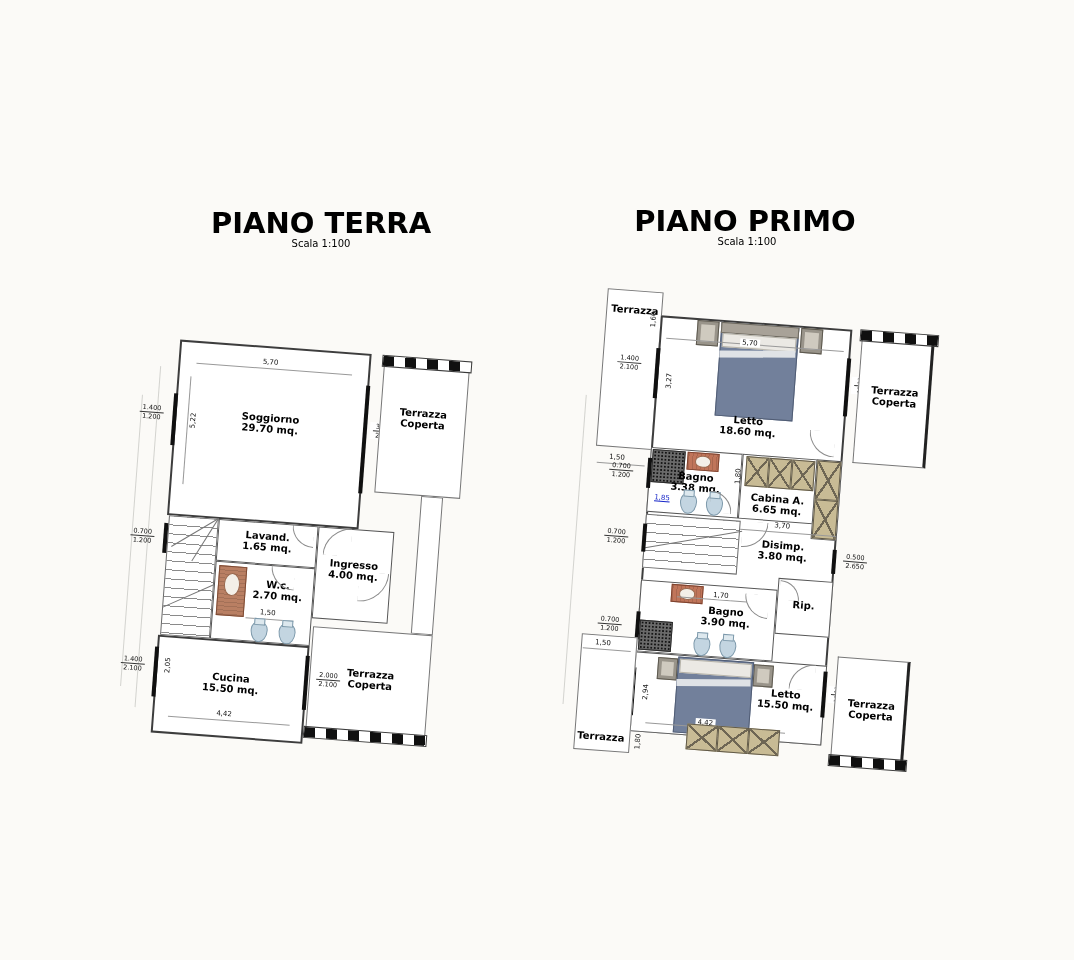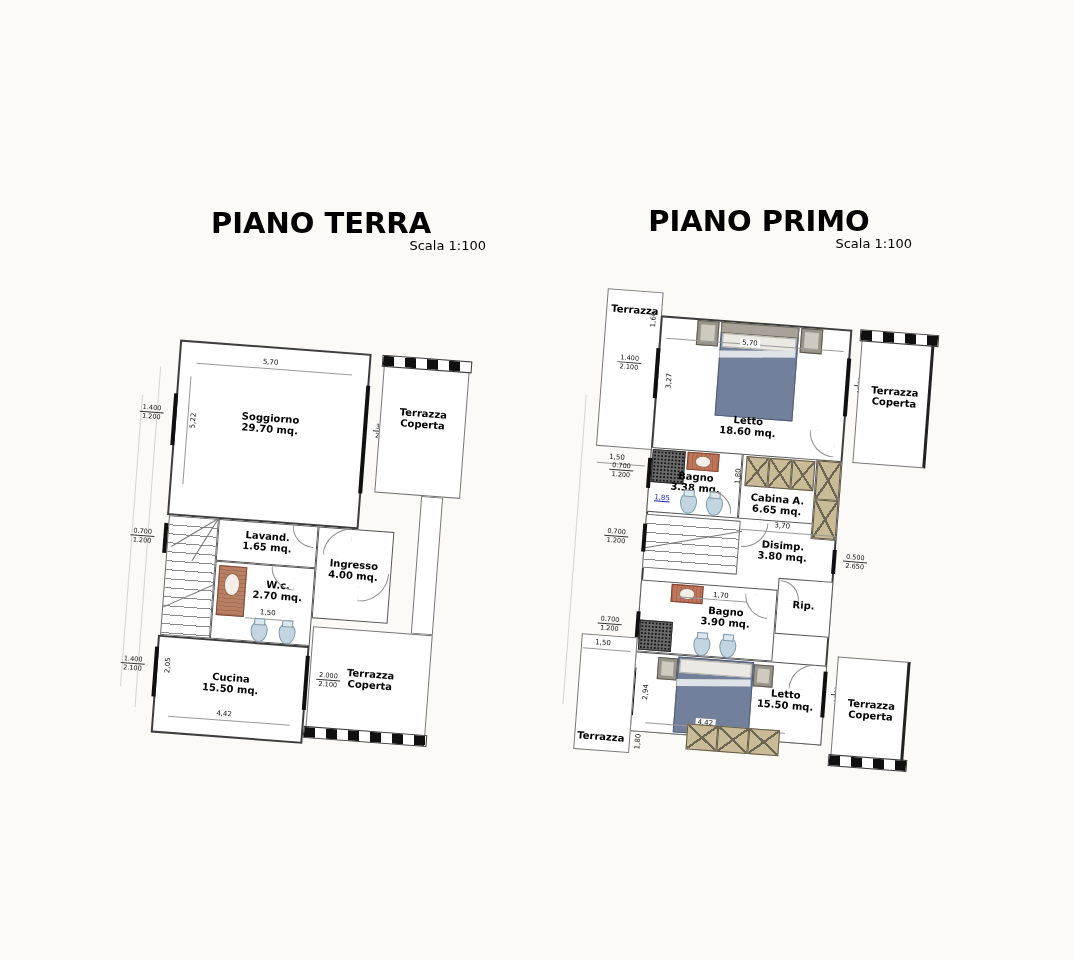--- a/index.html
+++ b/index.html
@@ -1,19 +1,19 @@
 <!DOCTYPE html>
 <html><head>
 <meta charset="utf-8">
 <style>
   html,body{margin:0;padding:0}
   body{width:1074px;height:960px;background:#fbfaf7;position:relative;overflow:hidden;
        font-family:"DejaVu Sans","Liberation Sans",sans-serif;color:#000}
   .ftitle{position:absolute;width:330px;text-align:center;font-weight:bold;font-size:29px;white-space:nowrap}
-  .fscale{position:absolute;width:330px;text-align:right;font-size:13px}
+  .fscale{position:absolute;width:330px;text-align:center;font-size:10px}
   .plan{position:absolute;transform:rotate(4.3deg);transform-origin:50% 50%}
   .r{position:absolute;box-sizing:border-box}
   .wall2{border:2px solid #3d3d3d;background:#fff}
   .iwall{border:1.2px solid #555;background:#fff}
   .wall1{border:1px solid #777;background:#fff}
   .thickR{border-right:3px solid #222}
   .lbl{position:absolute;font-size:10px;font-weight:bold;line-height:11px;text-align:center;white-space:nowrap}
   .lbl span{display:block}
   .lbl.left{text-align:left}
   .dim{position:absolute;font-size:7px;color:#111;white-space:nowrap}
@@ -57,21 +57,21 @@
   .arc.bl{border-top:none;border-right:none;border-radius:0 0 0 100%}
   .arc.br{border-top:none;border-left:none;border-radius:0 0 100% 0}
   .arc.tl{border-bottom:none;border-right:none;border-radius:100% 0 0 0}
   .arc.tr{border-bottom:none;border-left:none;border-radius:0 100% 0 0}
 </style>
 </head>
 <body>
 
 <div class="ftitle" style="left:156px;top:206px">PIANO TERRA</div>
 <div class="fscale" style="left:156px;top:238px">Scala 1:100</div>
-<div class="ftitle" style="left:594px;top:204px">PIANO PRIMO</div>
+<div class="ftitle" style="left:580px;top:204px">PIANO PRIMO</div>
 <div class="fscale" style="left:582px;top:236px">Scala 1:100</div>
 
 <div class="plan" style="left:165px;top:350px;width:295px;height:395px">
 
   <div class="ext" style="left:-18px;top:28px;height:342px"></div>
   <div class="ext" style="left:-34px;top:58px;height:292px"></div>
 
   <div class="r wall2" style="left:0;top:0;width:192px;height:176px"></div>
   <div class="lbl" style="left:26px;top:66px;width:140px">
     <span>Soggiorno</span>

